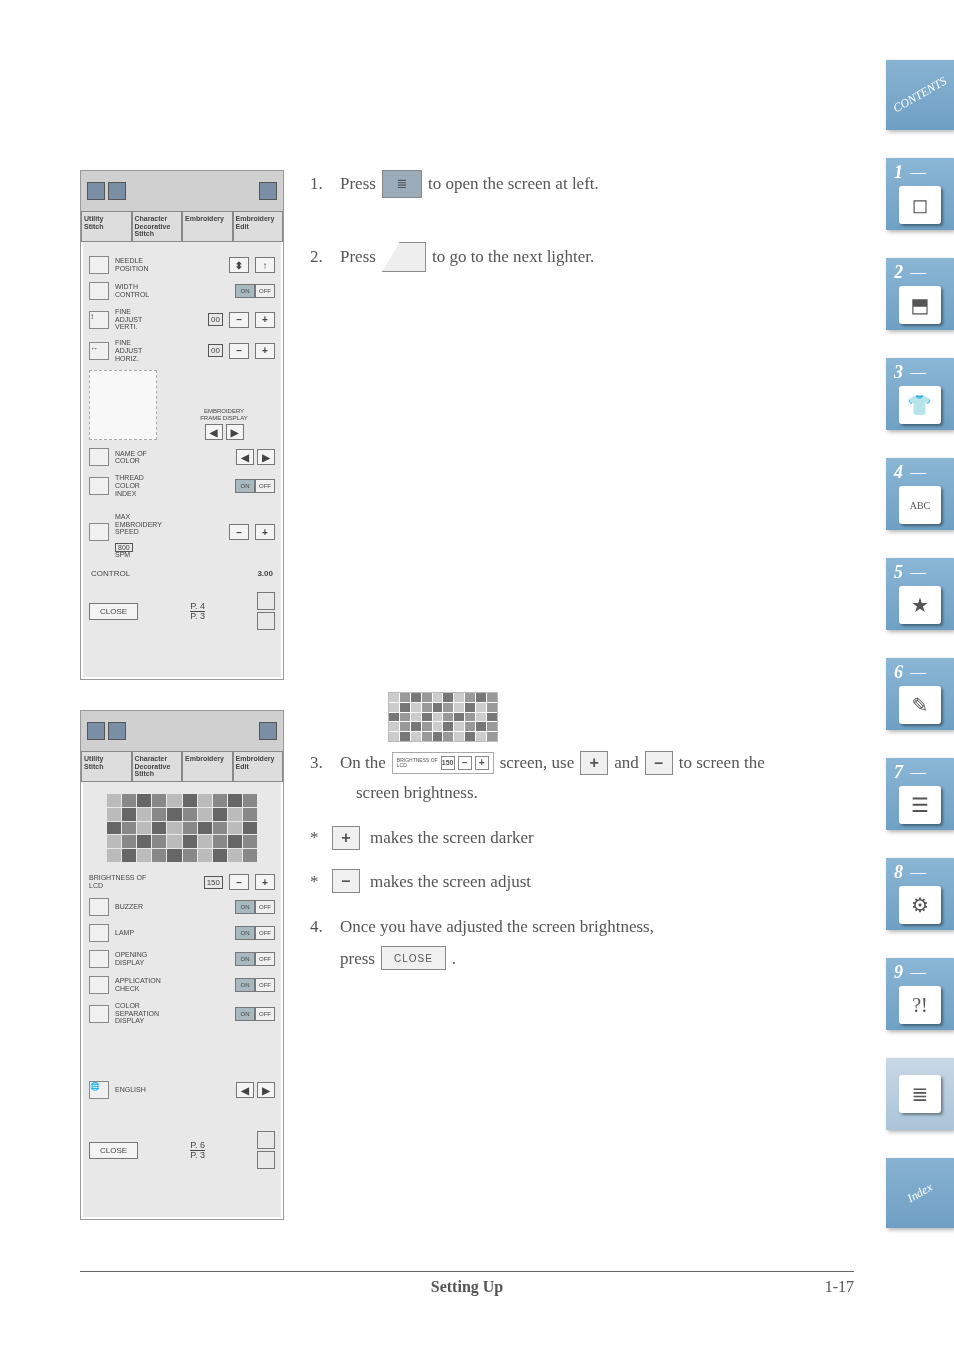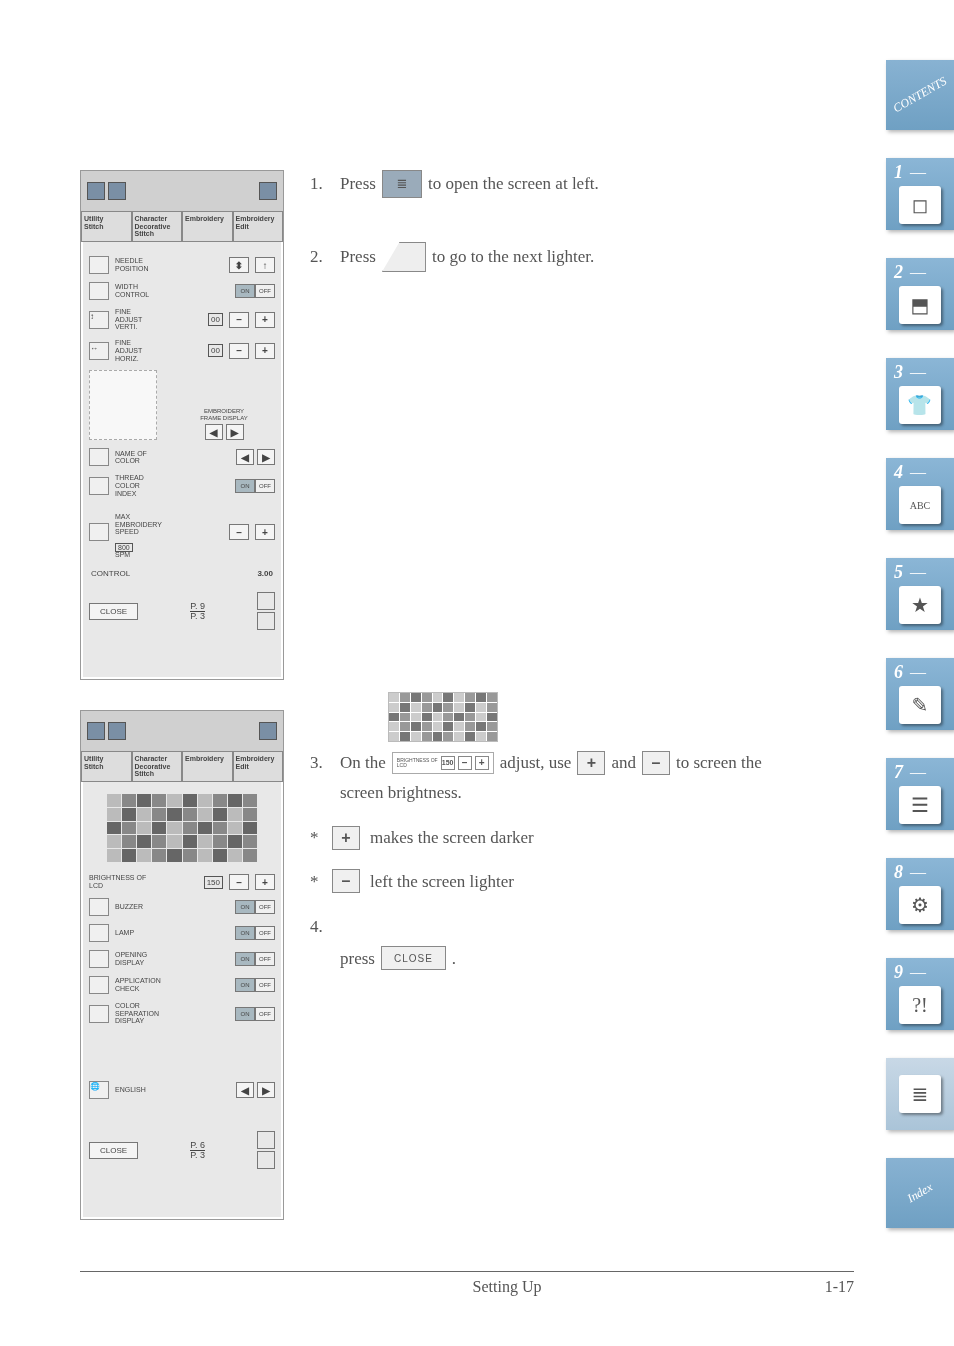--- a/index.html
+++ b/index.html
@@ -168,21 +168,21 @@
   .bullets .b{display:flex;align-items:center;gap:10px;margin-bottom:18px;}
   .bullets .b .ast{width:12px;}
 
   
   .page-footer{
     position:absolute;left:80px;right:100px;bottom:50px;
     border-top:1px solid #666;padding-top:6px;
     display:flex;justify-content:flex-end;gap:60px;
     font-size:16px;color:#555;
   }
-  .page-footer .title{position:absolute;left:50%;transform:translateX(-50%);font-weight:normal;margin-left:40px;}
+  .page-footer .title{position:absolute;left:50%;transform:translateX(-50%);font-weight:bold;}
 
 </style>
 </head>
 <body>
 
 <div class="side-tabs">
   <div class="side-tab contents">
     <span class="rot-text">CONTENTS</span>
   </div>
 
@@ -359,21 +359,21 @@
   </div>
 
   <div class="version-row">
     <span>CONTROL</span>
     <span style="font-weight:bold;">3.00</span>
   </div>
 
   <div class="footer">
     <div class="close-btn">CLOSE</div>
     <div class="pageno">
-      <div class="top">P. 9</div>
+      <div class="top">P. 4</div>
       <div>P. 3</div>
     </div>
     <div style="display:flex;flex-direction:column;gap:2px;">
       <div class="corner"></div>
       <div class="corner"></div>
     </div>
   </div>
 </div>
 
 <div class="screen-panel" style="left:80px;top:710px;height:510px;">
@@ -598,43 +598,44 @@
     <div class="step" style="margin-bottom:4px;">
       <span class="num">3.</span>
       <span>On the</span>
       <span class="inline-label">
         <span style="white-space:pre-line;font-size:5px;line-height:1;">BRIGHTNESS OF
 LCD</span>
         <span class="mini" style="font-size:7px;">150</span>
         <span class="mini">–</span>
         <span class="mini">+</span>
       </span>
-      <span>adjust, use</span>
+      <span>screen, use</span>
       <span class="inline-btn small">+</span>
       <span>and</span>
       <span class="inline-btn small">–</span>
       <span>to screen the</span>
     </div>
-    <div style="margin-left:30px;">screen brightness.</div>
+    <div style="margin-left:46px;">screen brightness.</div>
 
     <div class="bullets">
       <div class="b">
         <span class="ast">*</span>
         <span class="inline-btn small">+</span>
         <span>makes the screen darker</span>
       </div>
       <div class="b">
         <span class="ast">*</span>
         <span class="inline-btn small">–</span>
-        <span>left the screen lighter</span>
+        <span>makes the screen adjust</span>
       </div>
     </div>
 
     <div class="step" style="margin-bottom:6px;">
       <span class="num">4.</span>
+      <span>Once you have adjusted the screen brightness,</span>
     </div>
     <div class="step" style="margin-left:30px;">
       <span>press</span>
       <span class="inline-btn close">CLOSE</span>
       <span>.</span>
     </div>
   </div>
 </div>
 
 <div class="page-footer">

